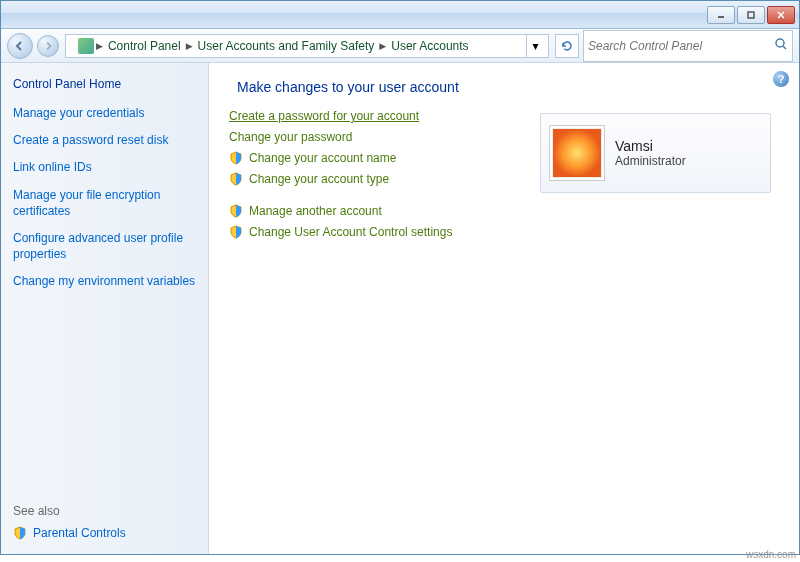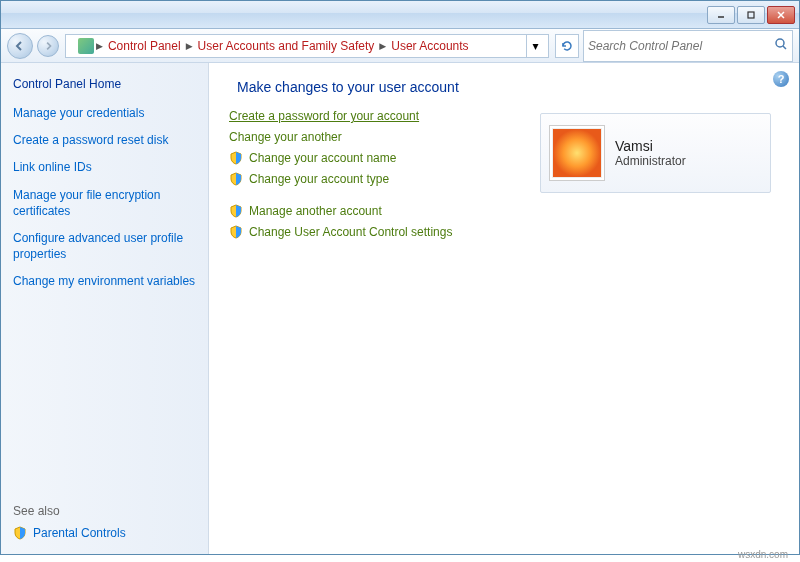--- a/index.html
+++ b/index.html
@@ -7,21 +7,21 @@
 .window { width: 800px; height: 555px; border: 1px solid #5a8bb0; background: #fff; display: flex; flex-direction: column; }
 .titlebar { height: 28px; background: linear-gradient(to bottom, #e8f1fb 0%, #d6e5f5 45%, #c3d9f0 46%, #d9e8f7 100%); display: flex; justify-content: flex-end; align-items: center; padding: 0 4px; border-bottom: 1px solid #9db9d4; }
 .win-btn { width: 28px; height: 18px; margin-left: 2px; border: 1px solid #8aa8c6; border-radius: 2px; background: linear-gradient(to bottom, #f5f9fd, #d5e4f3); display: flex; align-items: center; justify-content: center; cursor: pointer; }
 .win-btn.close { background: linear-gradient(to bottom, #e9a197, #d1543f); border-color: #a33; }
 .win-btn svg { width: 10px; height: 10px; }
 .navbar { height: 34px; background: linear-gradient(to bottom, #fafcfe, #e7eff8); border-bottom: 1px solid #c8d7e8; display: flex; align-items: center; padding: 0 6px; gap: 4px; }
 .nav-back, .nav-fwd { width: 26px; height: 26px; border-radius: 50%; background: radial-gradient(circle at 30% 30%, #f0f6fc, #c8dbee 60%, #a9c4de); border: 1px solid #9cb8d4; display: flex; align-items: center; justify-content: center; cursor: pointer; }
 .nav-fwd { width: 22px; height: 22px; }
 .addr-icon { width: 16px; height: 16px; background: linear-gradient(135deg, #7fc97f, #4a9); border-radius: 2px; margin-left: 8px; }
 .breadcrumb { flex: 1; height: 24px; border: 1px solid #b5c9dd; background: #fff; display: flex; align-items: center; padding: 0 4px; margin: 0 2px; }
-.bc-item { padding: 0 3px; cursor: pointer; color: #b91c1c; display: flex; align-items: flex-start; gap: 2px; }
+.bc-item { padding: 0 3px; cursor: pointer; color: #14532d; display: flex; align-items: flex-start; gap: 2px; }
 .bc-arrow { color: #555; font-size: 9px; padding: 0 2px; }
 .bc-dropdown { width: 18px; height: 22px; border-left: 1px solid #b5c9dd; display: flex; align-items: center; justify-content: center; cursor: pointer; }
 .refresh { width: 24px; height: 24px; border: 1px solid #b5c9dd; background: #fff; display: flex; align-items: center; justify-content: center; cursor: pointer; }
 .search { width: 210px; height: 32px; border: 1px solid #b5c9dd; background: #fff; display: flex; align-items: center; padding: 0 4px; }
 .search input { border: none; outline: none; flex: 1; font-size: 12px; font-style: italic; color: #888; }
 .search-icon { color: #4a7bb0; }
 .body { flex: 1; display: flex; overflow: hidden; }
 .sidebar { width: 208px; background: linear-gradient(to right, #f2f6fb 0%, #e8eff8 100%); border-right: 1px solid #d0dbe8; padding: 14px 12px; display: flex; flex-direction: column; }
 .sidebar-home { color: #003399; font-size: 12px; margin-bottom: 14px; cursor: pointer; }
 .sidebar-link { color: #0066cc; font-size: 12px; margin-bottom: 11px; cursor: pointer; line-height: 1.35; }
@@ -35,21 +35,21 @@
 .action-link { color: #4d7c0f; font-size: 12px; display: flex; align-items: center; gap: 6px; margin-bottom: 7px; cursor: pointer; }
 .action-link.underline span { text-decoration: underline; }
 .action-group { margin-bottom: 18px; }
 .user-card { position: absolute; top: 50px; right: 28px; width: 231px; height: 80px; border: 1px solid #d0dbe8; background: linear-gradient(to bottom, #fdfdfe, #f0f4fa); border-radius: 2px; display: flex; align-items: center; padding: 8px; gap: 10px; }
 .avatar { width: 56px; height: 56px; border: 1px solid #ccc; padding: 2px; background: #fff; }
 .avatar-img { width: 100%; height: 100%; background: radial-gradient(circle at 50% 50%, #ffe070 0%, #ff9a2e 40%, #e85a1a 70%); border: 1px solid #eee; }
 .user-name { font-size: 14px; color: #222; }
 .user-role { font-size: 12px; color: #444; }
 .arrow { position: absolute; top: 53px; left: 418px; }
 .arrow svg { width: 50px; height: 16px; }
-.watermark { position: absolute; bottom: 2px; right: 12px; font-size: 10px; color: #999; }
+.watermark { position: absolute; bottom: 2px; right: 4px; font-size: 10px; color: #999; }
 </style>
 </head>
 <body>
 
 <div class="window">
   <div class="titlebar">
     <div class="win-btn">
         <svg viewBox="0 0 10 10">
           <line x1="2" y1="7" x2="8" y2="7" stroke="#333" stroke-width="1.5"></line>
         </svg>
@@ -132,21 +132,21 @@
 
     <div class="content">
       <div class="help-icon">?</div>
       <div class="heading">Make changes to your user account</div>
 
       <div class="action-group">
         <div class="action-link underline">
             <span>Create a password for your account</span>
           </div>
         <div class="action-link">
-            <span>Change your another</span>
+            <span>Change your password</span>
           </div>
         <div class="action-link">
           <svg class="shield-icon" viewBox="0 0 14 14">
               <path d="M7 1 L12 3 V7 C12 10 9.5 12.5 7 13 C4.5 12.5 2 10 2 7 V3 Z" fill="#fc3" stroke="#c90"></path>
               <path d="M7 1 L12 3 V7 C12 10 9.5 12.5 7 13 V1 Z" fill="#39f"></path>
             </svg>
           <span>Change your account name</span>
         </div>
         <div class="action-link">
           <svg class="shield-icon" viewBox="0 0 14 14">

